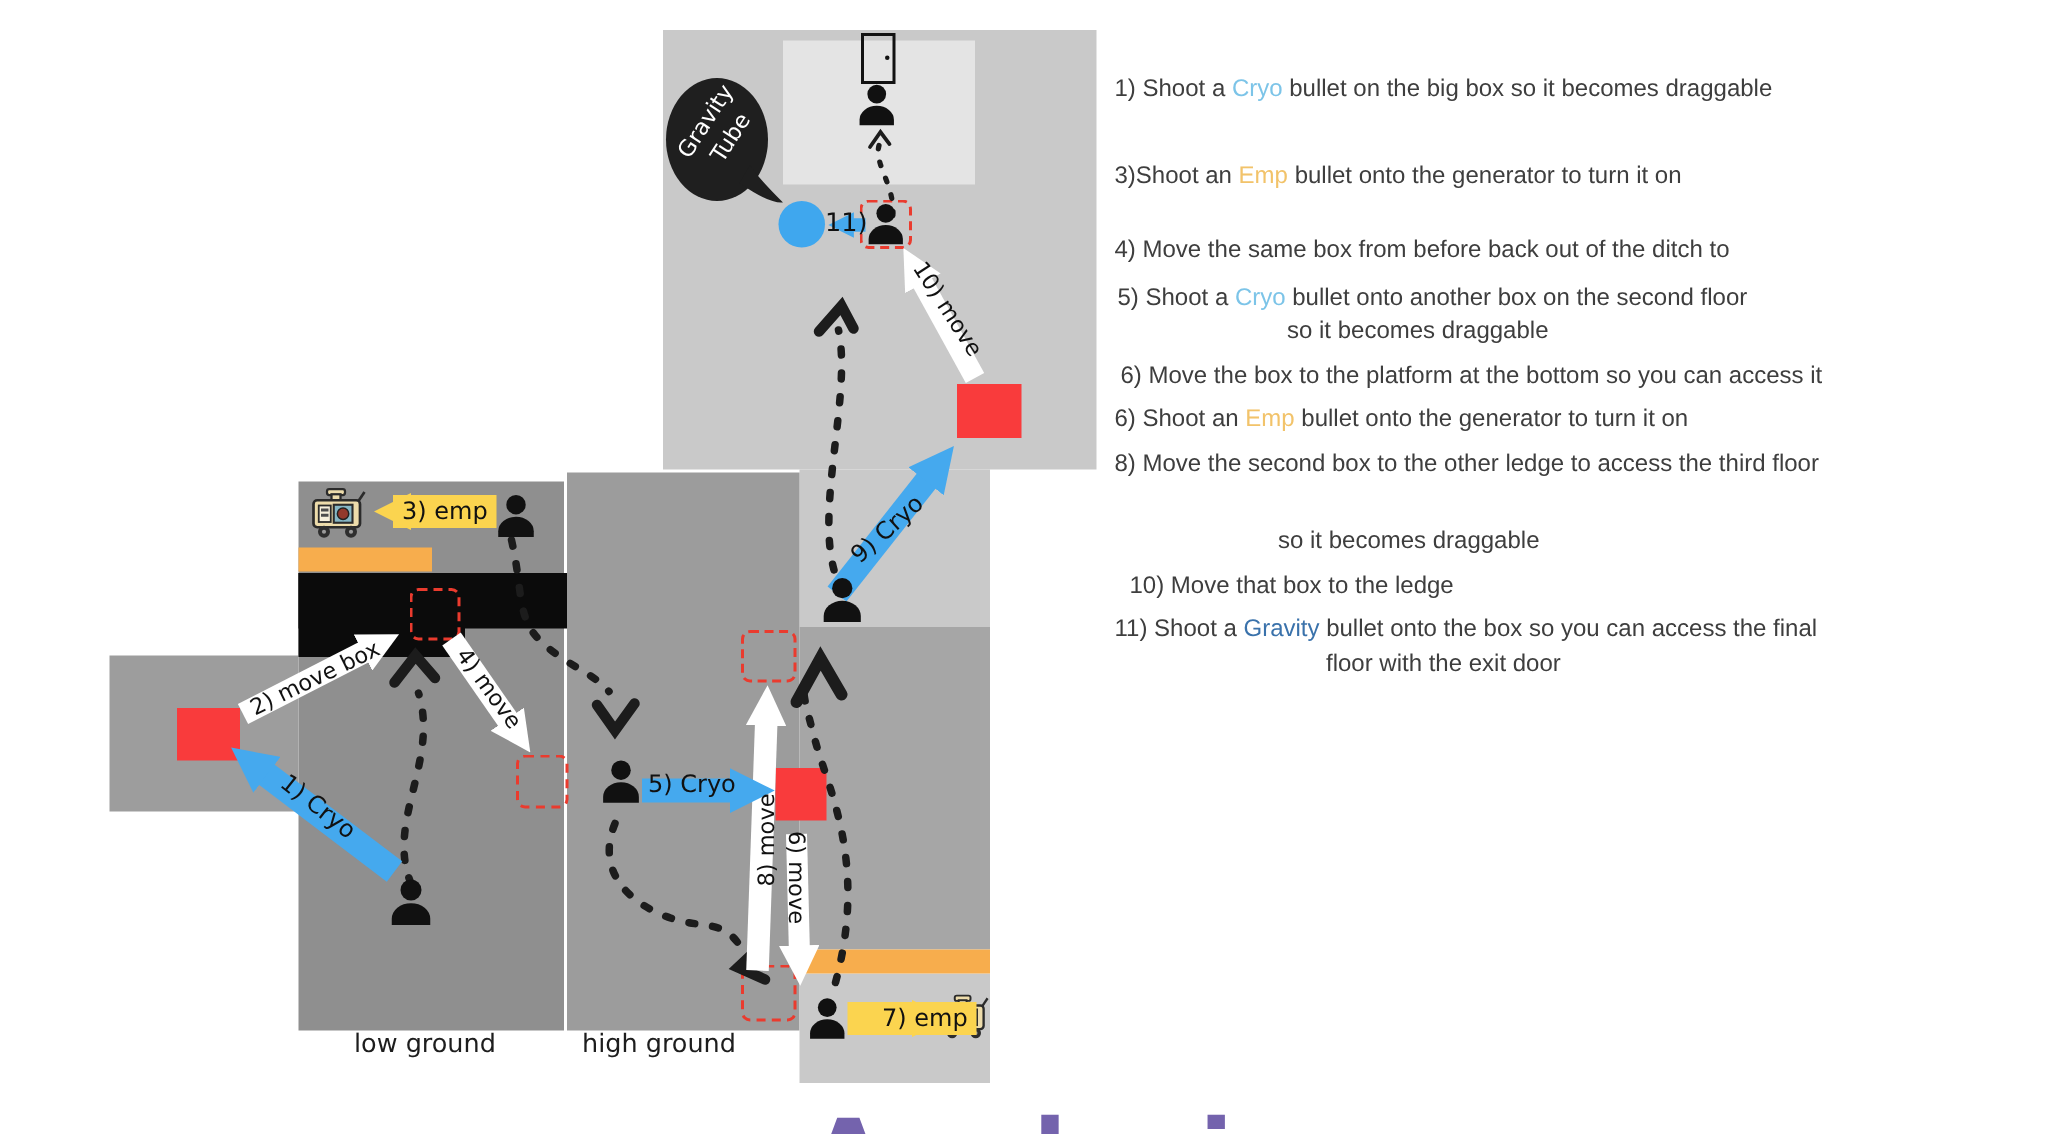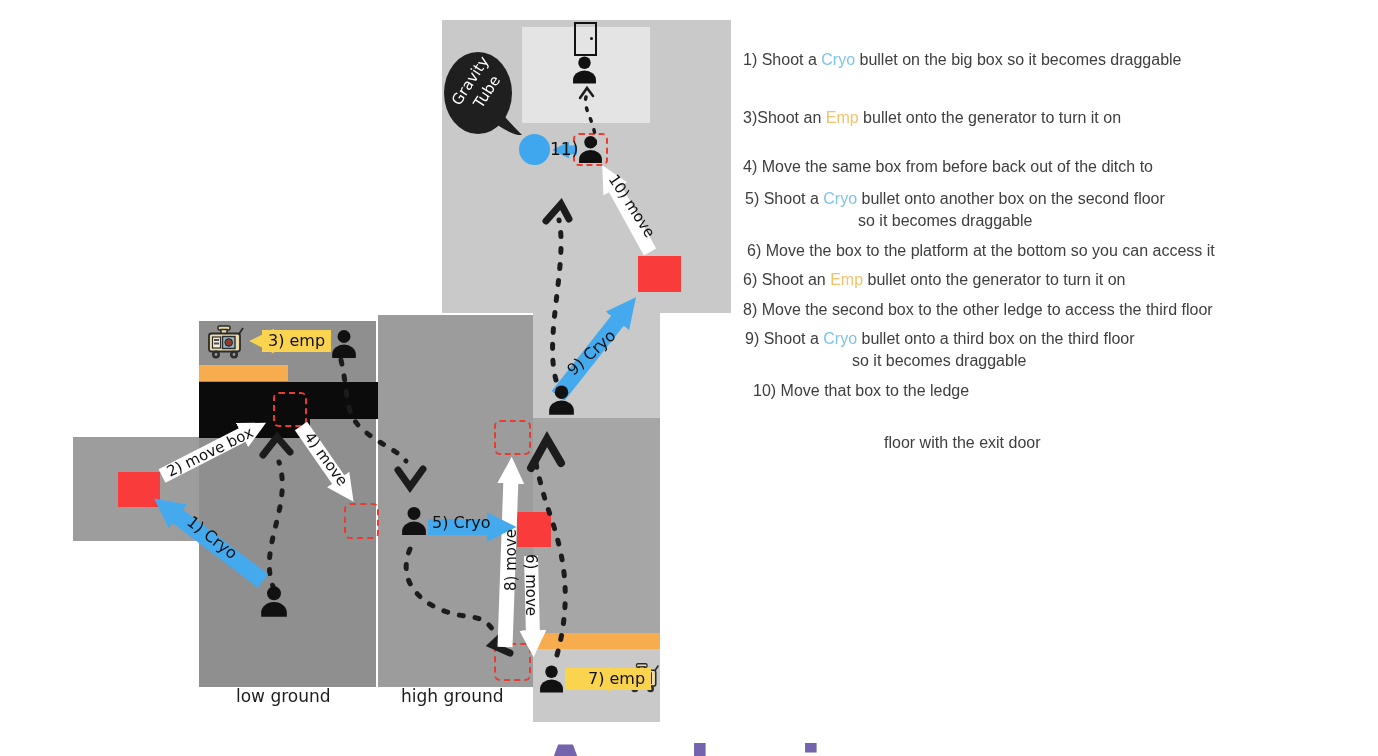--- a/index.html
+++ b/index.html
@@ -238,30 +238,30 @@
   <div class="lab" style="left:295px;top:450px;transform:rotate(54deg);">4) move</div>
   <div class="lab" style="left:432px;top:513px;font-size:16px;">5) Cryo</div>
   <div class="lab" style="left:500px;top:576px;transform:rotate(90deg);">6) move</div>
   <div class="lab lab-emp" style="left:565px;top:668px;padding-left:23px;">7) emp</div>
   <div class="lab" style="left:480px;top:551px;transform:rotate(-90deg);">8) move</div>
   <div class="lab" style="left:562px;top:343px;transform:rotate(-42deg);font-size:16px;">9) Cryo</div>
   <div class="lab" style="left:596px;top:197px;transform:rotate(57deg);">10) move</div>
   <div class="lab" style="left:550px;top:139px;font-size:17px;">11)</div>
 
   <div class="ground" style="left:236px;top:686px;">low ground</div>
-  <div class="ground" style="left:401px;top:686px;">high ground</div>
+  <div class="ground" style="left:388px;top:686px;">high ground</div>
 
   <div class="instr" style="left:743px;top:51px;"><span style="color: rgb(62, 62, 62);">1) Shoot a </span><span style="color: rgb(124, 196, 232);">Cryo</span><span style="color: rgb(62, 62, 62);"> bullet on the big box so it becomes draggable</span></div>
   <div class="instr" style="left:743px;top:109px;"><span style="color: rgb(62, 62, 62);">3)Shoot an </span><span style="color: rgb(242, 195, 106);">Emp</span><span style="color: rgb(62, 62, 62);"> bullet onto the generator to turn it on</span></div>
   <div class="instr" style="left:743px;top:138px;margin-top:20px;"><span style="color: rgb(62, 62, 62);">4) Move the same box from before back out of the ditch to</span></div>
   <div class="instr" style="left:745px;top:190px;"><span style="color: rgb(62, 62, 62);">5) Shoot a </span><span style="color: rgb(124, 196, 232);">Cryo</span><span style="color: rgb(62, 62, 62);"> bullet onto another box on the second floor</span></div>
   <div class="instr" style="left:858px;top:212px;"><span style="color: rgb(62, 62, 62);">so it becomes draggable</span></div>
   <div class="instr" style="left:747px;top:242px;"><span style="color: rgb(62, 62, 62);">6) Move the box to the platform at the bottom so you can access it</span></div>
   <div class="instr" style="left:743px;top:271px;"><span style="color: rgb(62, 62, 62);">6) Shoot an </span><span style="color: rgb(242, 195, 106);">Emp</span><span style="color: rgb(62, 62, 62);"> bullet onto the generator to turn it on</span></div>
   <div class="instr" style="left:743px;top:301px;"><span style="color: rgb(62, 62, 62);">8) Move the second box to the other ledge to access the third floor</span></div>
-  <div class="instr" style="left:745px;top:330px;"><span style="color: rgb(62, 62, 62);">9) Shoot a </span><span style="color: rgb(124, 196, 232);">Cryo</span><span style="color: rgb(62, 62, 62);"> bullet onto a third box on the third floor</span></div>
   <div class="instr" style="left:852px;top:352px;"><span style="color: rgb(62, 62, 62);">so it becomes draggable</span></div>
   <div class="instr" style="left:743px;top:382px;margin-left:10px;"><span style="color: rgb(62, 62, 62);">10) Move that box to the ledge</span></div>
+  <div class="instr" style="left:743px;top:411px;"><span style="color: rgb(62, 62, 62);">11) Shoot a </span><span style="color: rgb(58, 114, 171);">Gravity</span><span style="color: rgb(62, 62, 62);"> bullet onto the box so you can access the final</span></div>
   <div class="instr" style="left:884px;top:434px;"><span style="color: rgb(62, 62, 62);">floor with the exit door</span></div>
 
   <div class="big-title" style="color: rgb(116, 99, 173);">Analysis</div>
 
 </div>
 
 </body></html>

